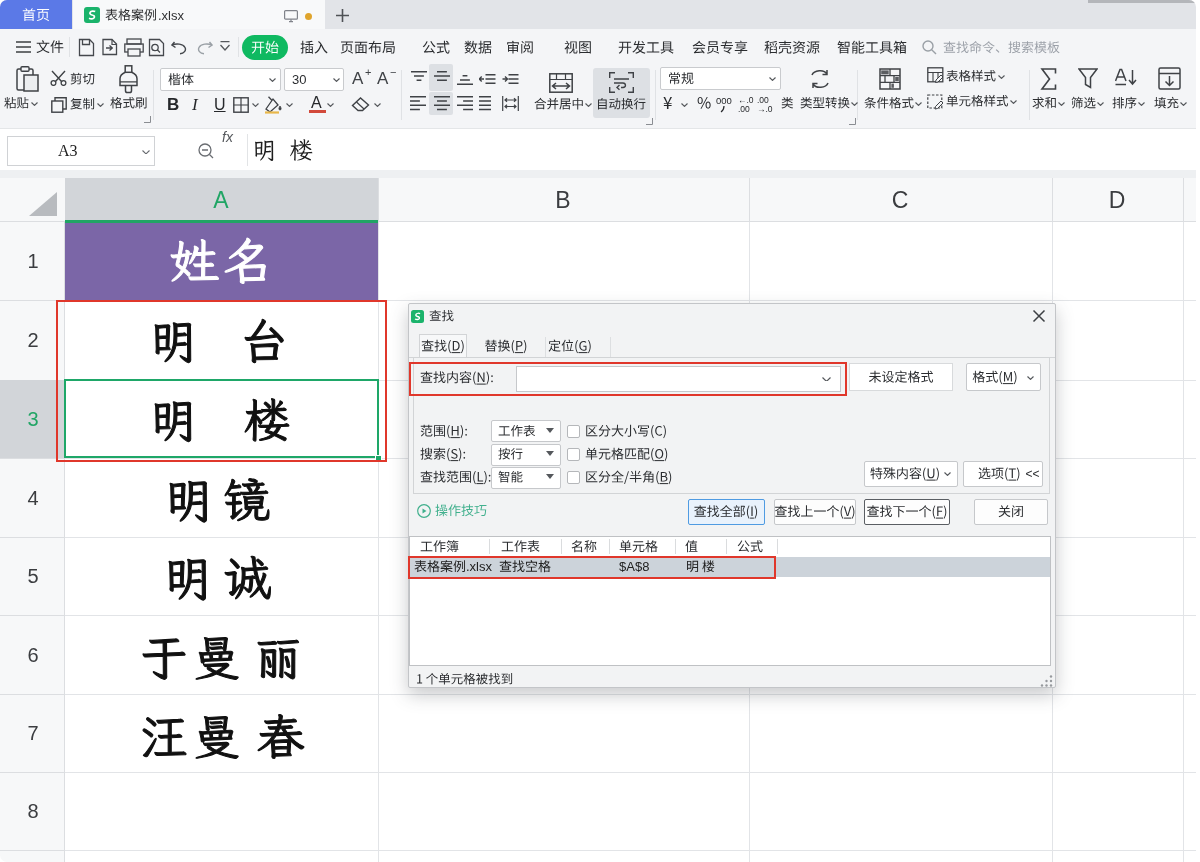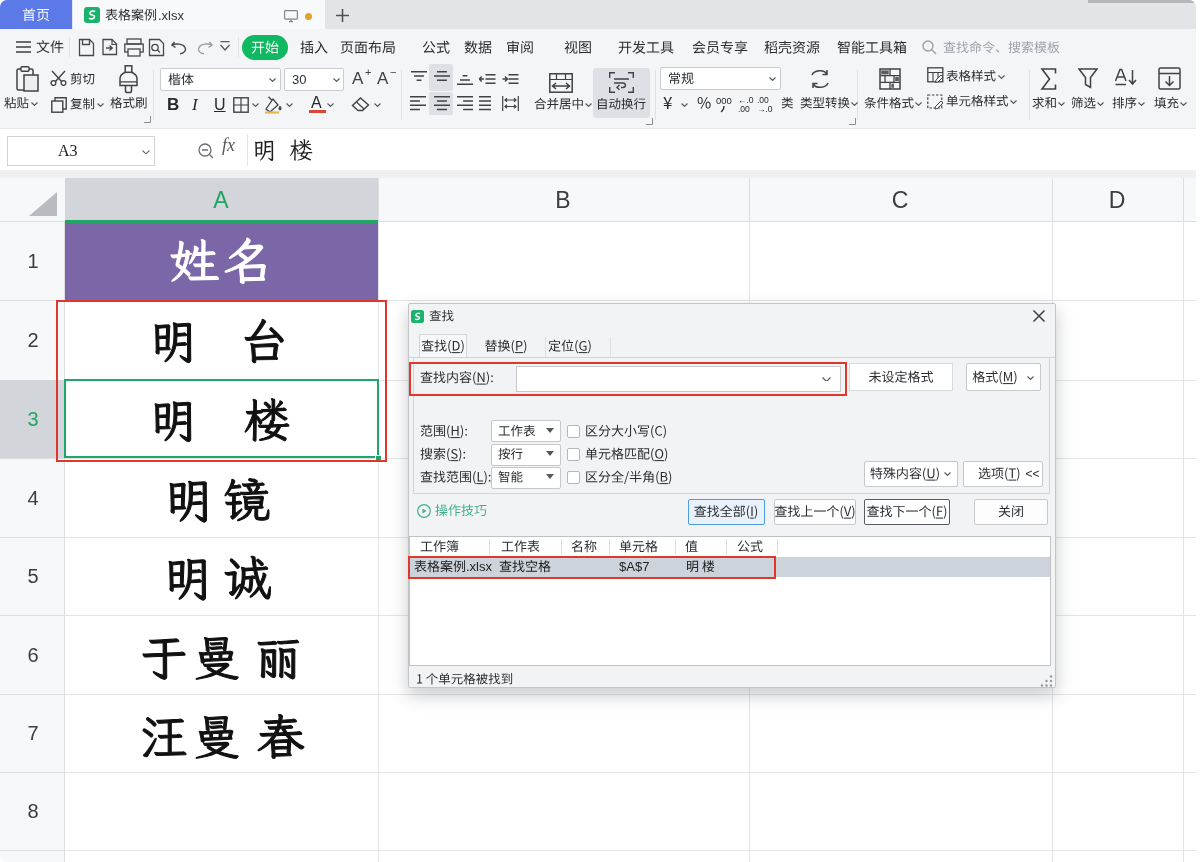--- a/index.html
+++ b/index.html
@@ -438,21 +438,21 @@
     <div style="position:absolute;left:7px;top:136px;width:148px;height:30px;background:#fff;border:1px solid #d0d2d5;box-sizing:border-box;"></div>
     <div style="position:absolute;top:139.0px;font-size:16px;color:#222;font-family:'Liberation Serif',serif;font-weight:normal;white-space:pre;line-height:24.0px;z-index:30;left:58px;">A3</div>
     <svg style="position:absolute;left:142.0px;top:149.8px;z-index:30" width="8" height="4.4" viewBox="0 0 8 4.4">
       <path d="M0.5 0.5 L4.0 3.9000000000000004 L7.5 0.5" fill="none" stroke="#6a6d72" stroke-width="1.1"></path>
     </svg>
     <svg style="position:absolute;left:198px;top:143px;z-index:30" width="16" height="16" viewBox="0 0 16 16">
       <circle cx="7" cy="7" r="6" fill="none" stroke="#6a6d72" stroke-width="1.3"></circle>
       <path d="M4 7 h6" stroke="#6a6d72" stroke-width="1.3"></path>
       <path d="M11.5 11.5 L15 15" stroke="#6a6d72" stroke-width="1.3"></path>
     </svg>
-    <div style="position:absolute;top:133px;font-size:18px;color:#55585c;font-family:Liberation Serif, serif;font-weight:normal;white-space:pre;line-height:25.5px;z-index:30;font-style:italic;left:222px;">fx</div>
+    <div style="position:absolute;top:125px;font-size:14px;color:#55585c;font-family:Liberation Sans, sans-serif;font-weight:normal;white-space:pre;line-height:25.5px;z-index:30;font-style:italic;left:222px;">fx</div>
     <div style="position:absolute;left:247px;top:134px;width:1px;height:32px;background:#e2e4e6;"></div>
     <div style="position:absolute;left:0px;top:170px;width:1200px;height:8px;background:#eef0f2;"></div>
     <div style="position:absolute;left:0px;top:178px;width:1200px;height:44px;background:#f7f8f9;"></div>
     <div style="position:absolute;left:0px;top:221px;width:1200px;height:1px;background:#dcdee1;"></div>
     <div style="position:absolute;left:65px;top:178px;width:1px;height:44px;background:#dcdee1;"></div>
     <div style="position:absolute;left:378px;top:178px;width:1px;height:44px;background:#dcdee1;"></div>
     <div style="position:absolute;left:749px;top:178px;width:1px;height:44px;background:#dcdee1;"></div>
     <div style="position:absolute;left:1052px;top:178px;width:1px;height:44px;background:#dcdee1;"></div>
     <div style="position:absolute;left:1183px;top:178px;width:1px;height:44px;background:#dcdee1;"></div>
     <svg style="position:absolute;left:29px;top:192px;z-index:30" width="28" height="24" viewBox="0 0 28 24">
@@ -553,21 +553,21 @@
     <div style="position:absolute;left:974px;top:499px;width:74px;height:26px;background:#fdfdfd;border:1px solid #c6c8cb;box-sizing:border-box;border-radius:2px;z-index:26;"></div>
     <div style="position:absolute;left:409px;top:536px;width:642px;height:130px;background:#fff;border:1px solid #bfc1c4;box-sizing:border-box;z-index:26;"></div>
     <div style="position:absolute;left:489px;top:539px;width:1px;height:15px;background:#dadcde;z-index:26;"></div>
     <div style="position:absolute;left:561px;top:539px;width:1px;height:15px;background:#dadcde;z-index:26;"></div>
     <div style="position:absolute;left:609px;top:539px;width:1px;height:15px;background:#dadcde;z-index:26;"></div>
     <div style="position:absolute;left:675px;top:539px;width:1px;height:15px;background:#dadcde;z-index:26;"></div>
     <div style="position:absolute;left:726px;top:539px;width:1px;height:15px;background:#dadcde;z-index:26;"></div>
     <div style="position:absolute;left:777px;top:539px;width:1px;height:15px;background:#dadcde;z-index:26;"></div>
     <div style="position:absolute;left:410px;top:557px;width:640px;height:19.5px;background:#ccd3da;z-index:26;"></div>
     <div style="position:absolute;top:556.8px;font-size:13px;color:#222;font-family:'Liberation Sans',sans-serif;font-weight:normal;white-space:pre;line-height:19.5px;z-index:31;left:466px;">.xlsx</div>
-    <div style="position:absolute;top:556.8px;font-size:13px;color:#222;font-family:'Liberation Sans',sans-serif;font-weight:normal;white-space:pre;line-height:19.5px;z-index:31;left:619px;">$A$7</div>
+    <div style="position:absolute;top:556.8px;font-size:13px;color:#222;font-family:'Liberation Sans',sans-serif;font-weight:normal;white-space:pre;line-height:19.5px;z-index:31;left:619px;">$A$8</div>
     <div style="position:absolute;left:408px;top:555.5px;width:368px;height:23.5px;border:2.5px solid #e0372b;box-sizing:border-box;z-index:28"></div>
     <svg style="position:absolute;left:1040px;top:674px;z-index:26" width="14" height="14" viewBox="0 0 14 14">
       <g fill="#96999d">
         <circle cx="11" cy="2.5" r="1.2"></circle>
         <circle cx="11" cy="7" r="1.2"></circle>
         <circle cx="11" cy="11.5" r="1.2"></circle>
         <circle cx="6.5" cy="7" r="1.2"></circle>
         <circle cx="6.5" cy="11.5" r="1.2"></circle>
         <circle cx="2" cy="11.5" r="1.2"></circle>
       </g>

